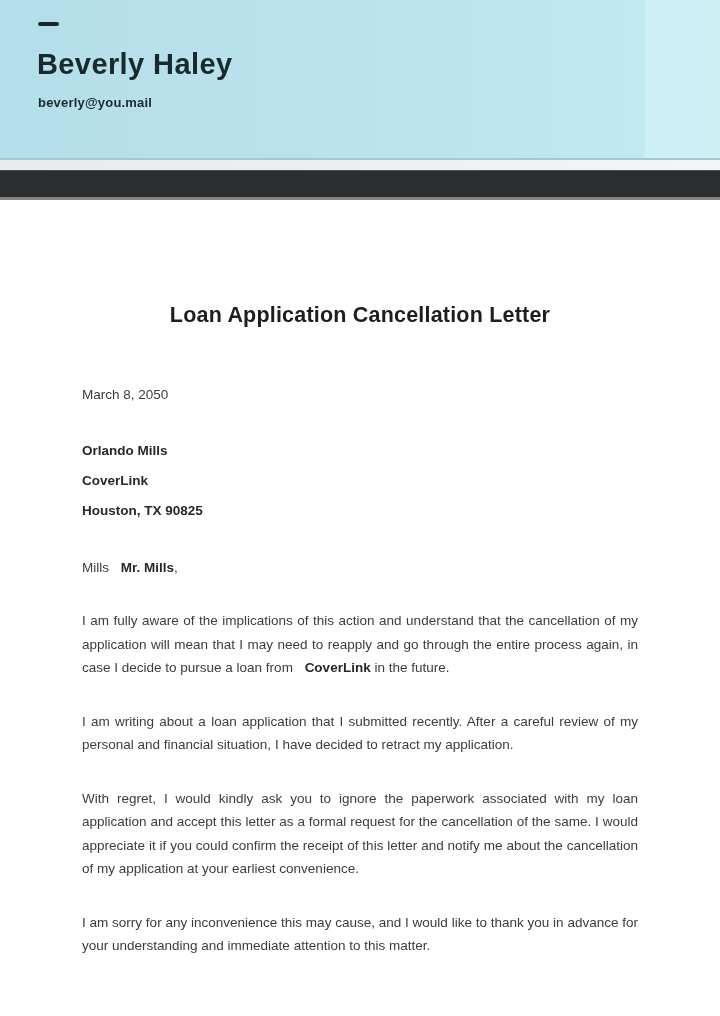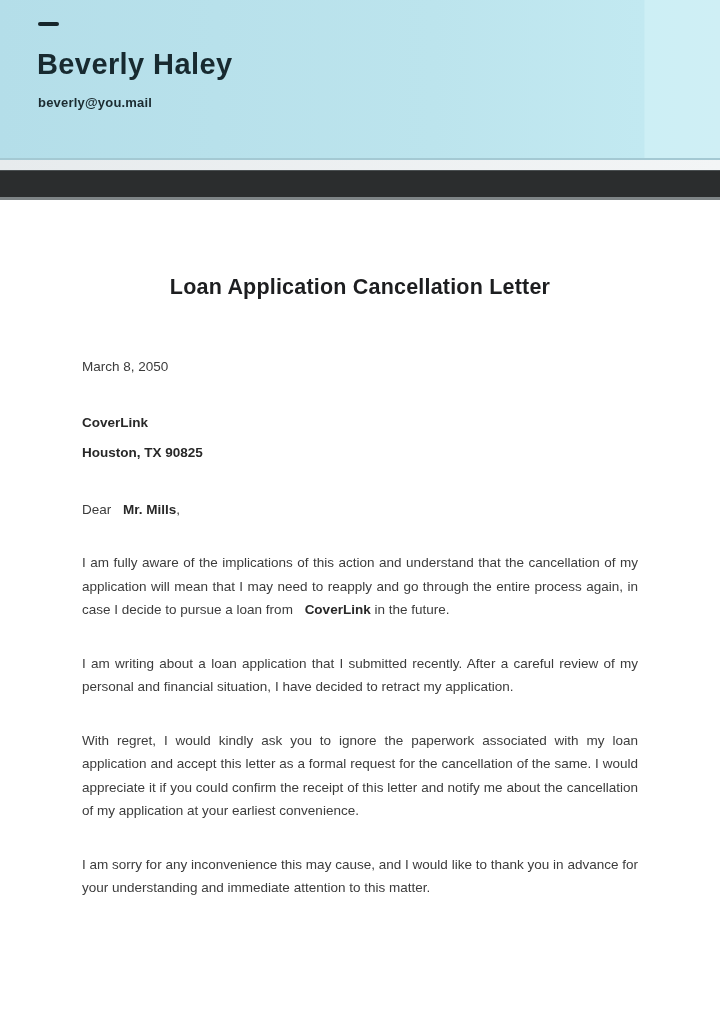--- a/index.html
+++ b/index.html
@@ -54,21 +54,21 @@
     background: #2b2d2e;
     border-top: 1px solid #4a4f51;
     border-bottom: 3px solid #7e8486;
   }
 
   
   .page {
     padding: 0 82px;
   }
   .title {
-    margin-top: 72px;
+    margin-top: 100px;
     text-align: center;
     font-size: 21.5px;
     line-height: 30px;
     font-weight: 700;
     letter-spacing: 0.2px;
     color: #1d1e20;
   }
   .date {
     margin-top: 54px;
     font-size: 13.5px;
@@ -112,25 +112,26 @@
 </div>
 <div class="strip-light"></div>
 <div class="strip-dark"></div>
 
 <div class="page">
   <h1 class="title">Loan Application Cancellation Letter</h1>
 
   <p class="date">March 8, 2050</p>
 
   <div class="recipient">
+    <p>Orlando Mills</p>
     <p>CoverLink</p>
     <p>Houston, TX 90825</p>
   </div>
 
-  <p class="salutation"><span>Dear </span><strong>Mr. Mills</strong><span>,</span></p>
+  <p class="salutation"><span>Mills </span><strong>Mr. Mills</strong><span>,</span></p>
 
   <p class="body-para"><span>I am fully aware of the implications of this action and understand that the cancellation of my application will mean that I may need to reapply and go through the entire process again, in case I decide to pursue a loan from </span><strong>CoverLink</strong><span> in the future.</span></p>
 
   <p class="body-para">I am writing about a loan application that I submitted recently. After a careful review of my personal and financial situation, I have decided to retract my application.</p>
 
   <p class="body-para">With regret, I would kindly ask you to ignore the paperwork associated with my loan application and accept this letter as a formal request for the cancellation of the same. I would appreciate it if you could confirm the receipt of this letter and notify me about the cancellation of my application at your earliest convenience.</p>
 
   <p class="body-para">I am sorry for any inconvenience this may cause, and I would like to thank you in advance for your understanding and immediate attention to this matter.</p>
 </div>
 

